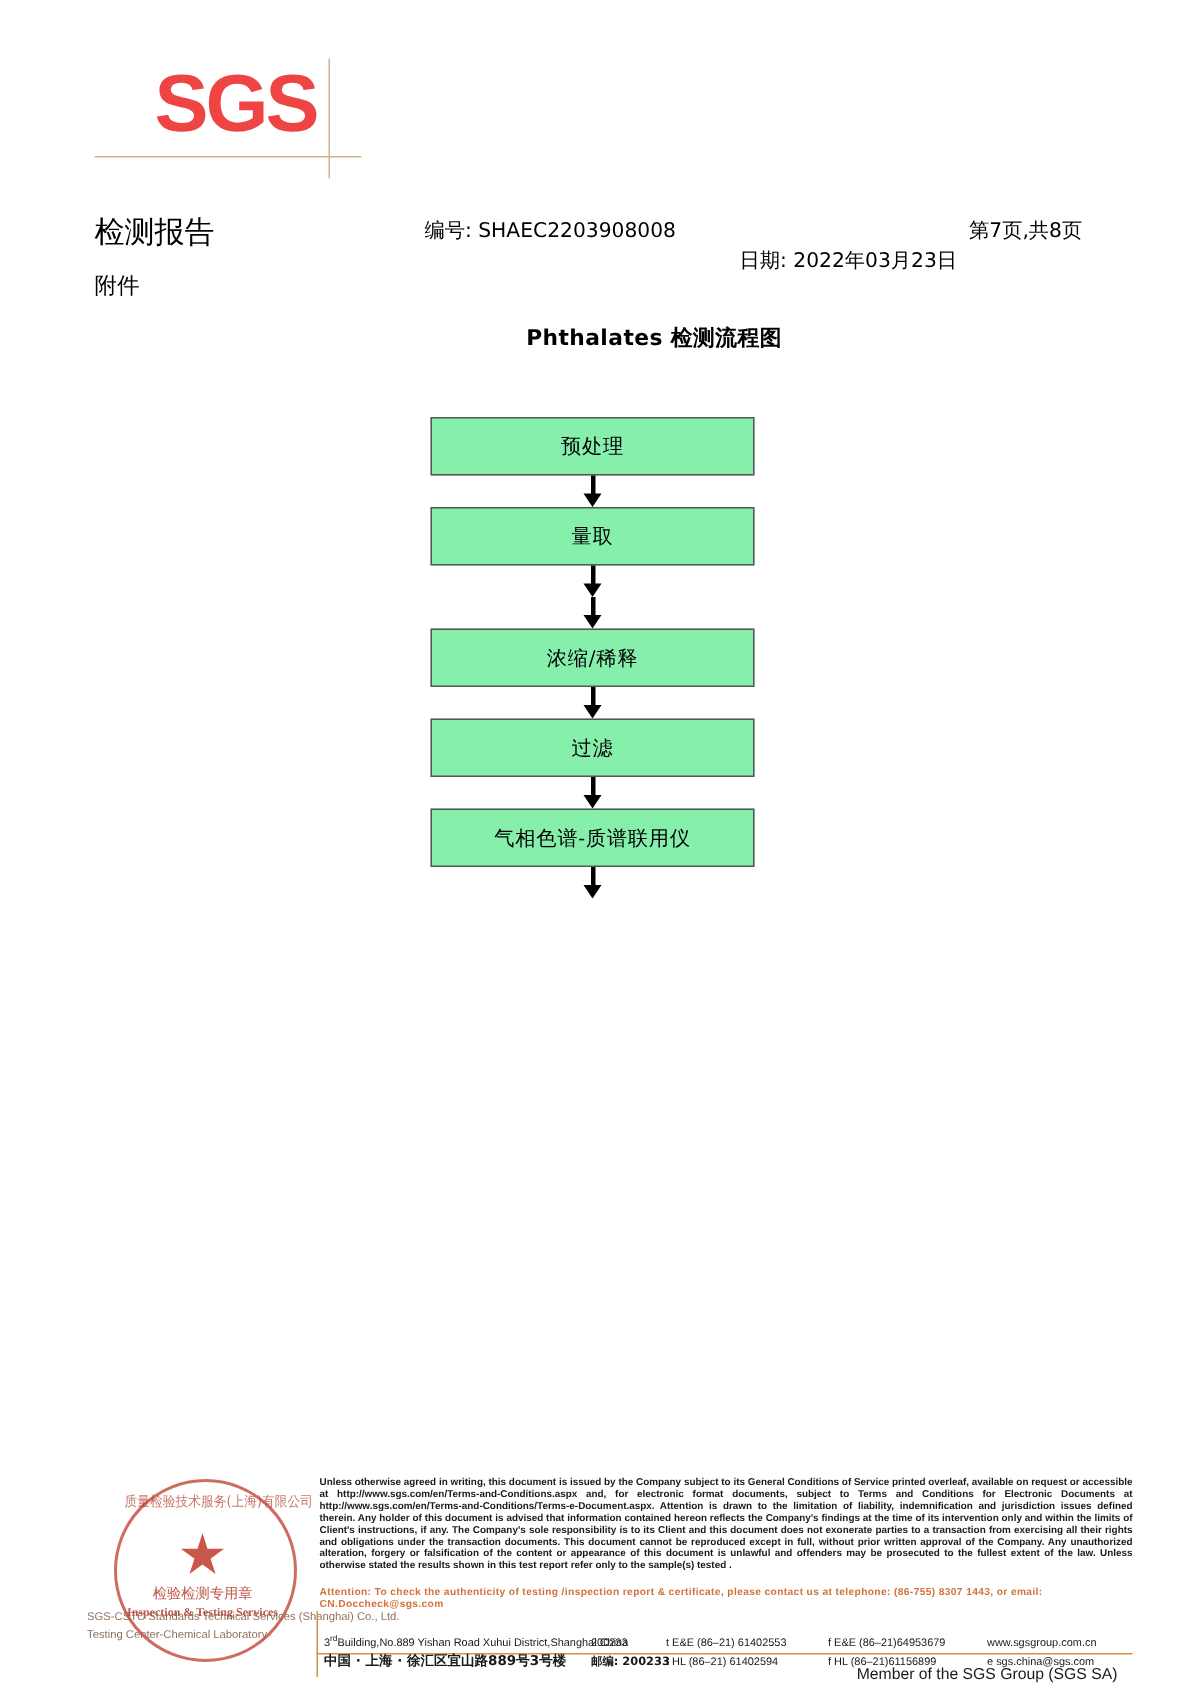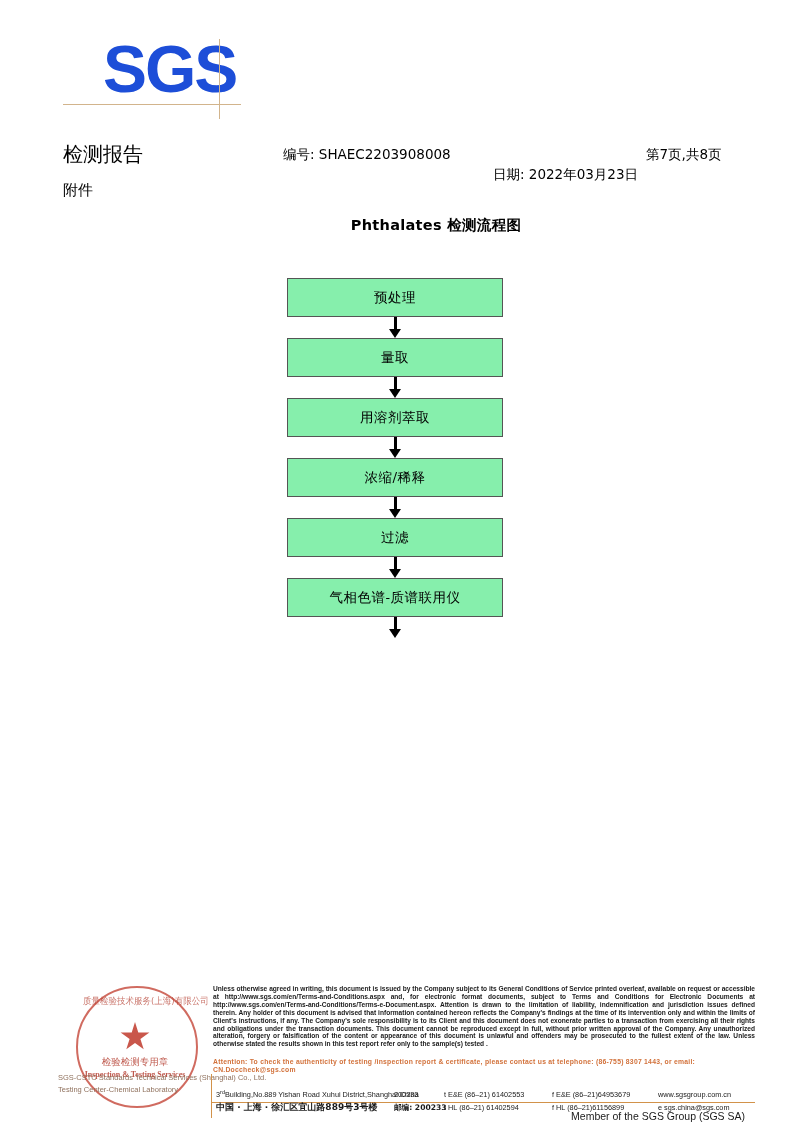--- a/index.html
+++ b/index.html
@@ -23,23 +23,23 @@
     top: 36px;
     width: 300px;
     height: 75px;
   }
   #logo-text {
     position: absolute;
     left: 40px;
     top: 0px;
     font-family: "Liberation Sans", sans-serif;
     font-weight: bold;
-    font-size: 66px;
+    font-size: 54px;
     letter-spacing: -2px;
-    color: #1d4ed8;
+    color: #ef4444;
     line-height: 66px;
     white-space: nowrap;
   }
   #logo-hrule {
     position: absolute;
     left: 0px;
     top: 68px;
     width: 178px;
     height: 1px;
     background: #d2b48c;
@@ -361,21 +361,20 @@
     <div class="shaft"></div>
       <div class="head"></div>
   </div>
 
   <div class="flow-box">量取</div>
   <div class="flow-arrow">
     <div class="shaft"></div>
       <div class="head"></div>
   </div>
 
-  <div class="flow-box">用溶剂萃取</div>
   <div class="flow-arrow">
     <div class="shaft"></div>
       <div class="head"></div>
   </div>
 
   <div class="flow-box">浓缩/稀释</div>
   <div class="flow-arrow">
     <div class="shaft"></div>
       <div class="head"></div>
   </div>

